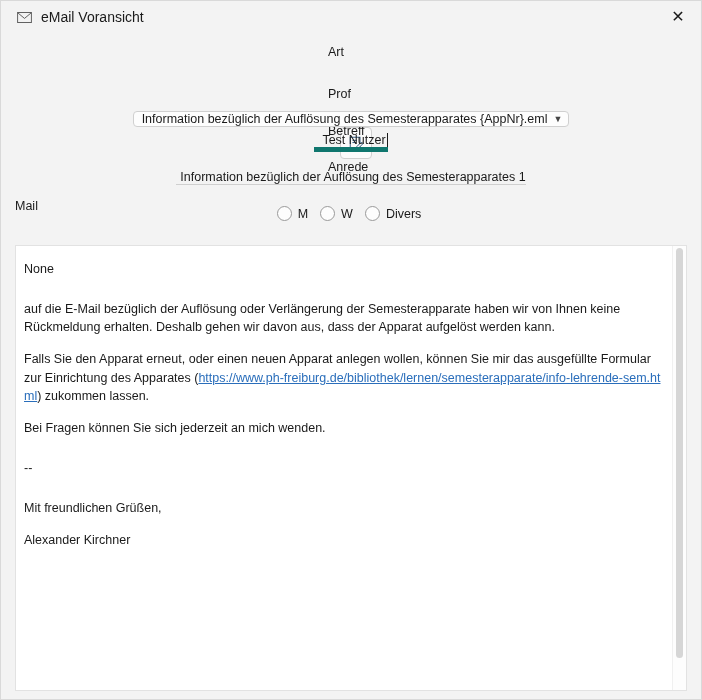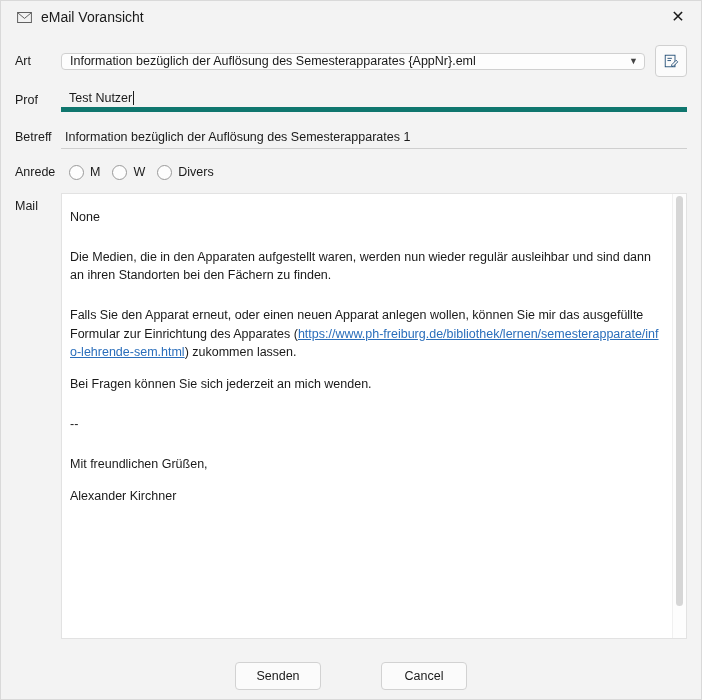--- a/index.html
+++ b/index.html
@@ -63,20 +63,21 @@
   .content {
     flex: 1 1 auto;
     position: relative;
     padding: 0 14px 0 14px;
     box-sizing: border-box;
   }
   .row {
     display: flex;
     align-items: center;
     margin-bottom: 0px;
+    flex-direction: column;
   }
   .label {
     width: 46px;
     flex: 0 0 46px;
     font-size: 12.5px;
     color: #1a1a1a;
     text-align: left;
   }
   .label.top {
     align-self: flex-start;
@@ -92,20 +93,21 @@
     border: 1px solid #d0d0d0;
     border-radius: 4px;
     display: flex;
     align-items: center;
     padding: 0 6px 0 8px;
     box-sizing: border-box;
     font-size: 12.5px;
     color: #1a1a1a;
     position: relative;
     cursor: pointer;
+    margin-top: 20px;
   }
   .combo .combo-value {
     flex: 1 1 auto;
     white-space: nowrap;
     overflow: hidden;
     text-overflow: ellipsis;
   }
   .combo .chev {
     flex: 0 0 auto;
     font-size: 9px;
@@ -305,21 +307,21 @@
           <span class="radio-label">Divers</span>
         </div>
       </div>
     </div>
 
     <div class="row row-mail">
       <div class="label top">Mail</div>
       <div class="mailbox">
         <div class="mailbox-inner">
           <p class="gap">None</p>
-          <p class="gap"> Die Medien, die in den Apparaten aufgestellt waren, werden nun wieder regulär ausleihbar und sind dann an ihren Standorten bei den Fächern zu finden.</p>
+          <p>auf die E-Mail bezüglich der Auflösung oder Verlängerung der Semesterapparate haben wir von Ihnen keine Rückmeldung erhalten. Deshalb gehen wir davon aus, dass der Apparat aufgelöst werden kann.</p>
           <p><span>Falls Sie den Apparat erneut, oder einen neuen Apparat anlegen wollen, können Sie mir das ausgefüllte Formular zur Einrichtung des Apparates (</span><a href="#">https://www.ph-freiburg.de/bibliothek/lernen/semesterapparate/info-lehrende-sem.html</a><span>) zukommen lassen.</span></p>
           <p class="gap">Bei Fragen können Sie sich jederzeit an mich wenden.</p>
           <p style="margin-bottom:22px">--</p>
           <p>Mit freundlichen Grüßen,</p>
           <p>Alexander Kirchner</p>
         </div>
         <div class="scrollbar">
           <div class="scroll-thumb"></div>
         </div>
       </div>

